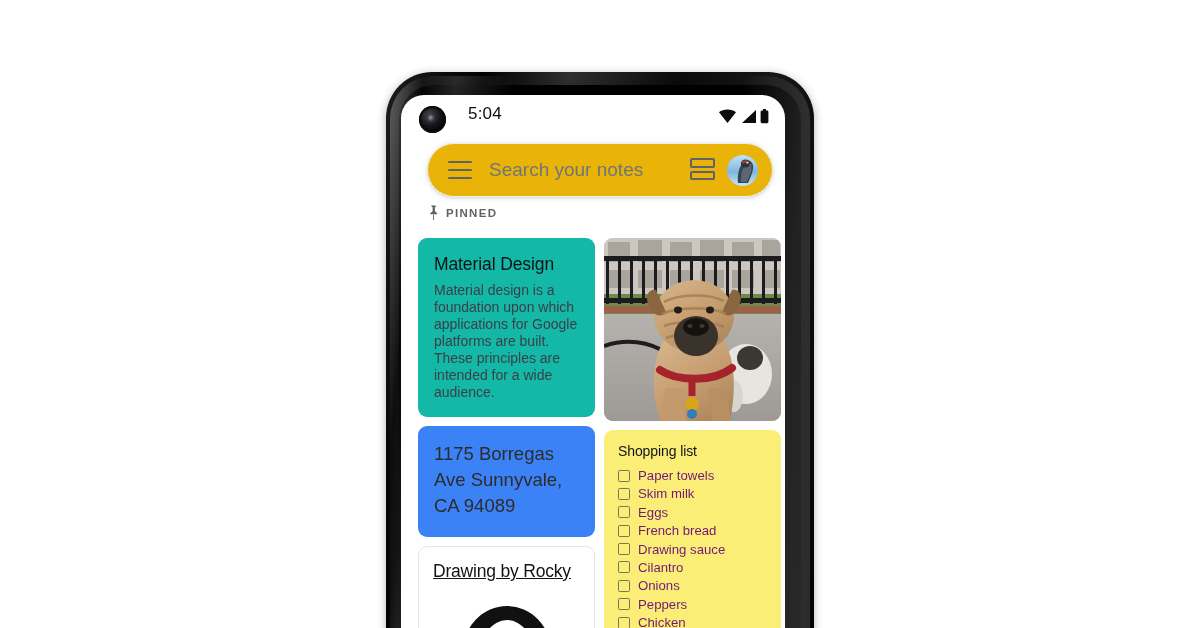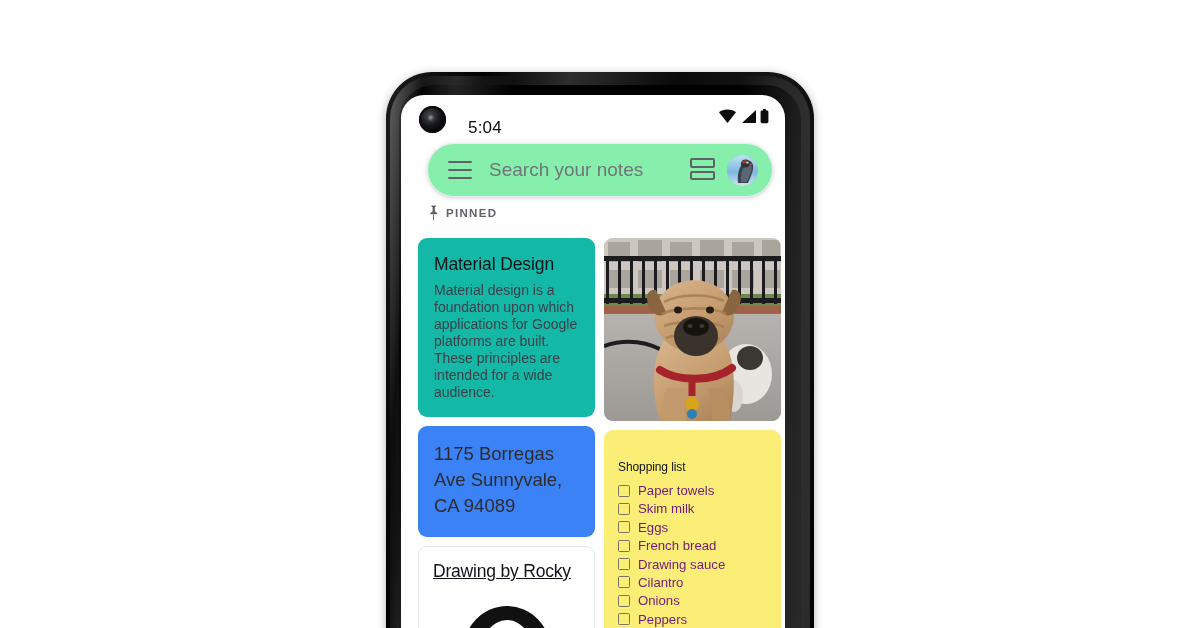--- a/index.html
+++ b/index.html
@@ -88,41 +88,41 @@
   #camera-hole::after{
     content:"";
     position:absolute;
     left:9px; top:9px;
     width:7px; height:7px;
     border-radius:50%;
     background: radial-gradient(circle at 35% 35%, #8e9aa8 0%, #39414d 55%, #12151a 100%);
   }
   #status-time {
     position: absolute;
-    left: 67px; top: 23px;
+    left: 67px; top: 9px;
     font-size: 17px;
     font-weight: 500;
     color: #0d0d0d;
     letter-spacing: .2px;
   }
   #status-icons {
     position: absolute;
     right: 16px; top: 14px;
     display: flex;
     align-items: center;
     gap: 3px;
   }
   .si { display:block; }
 
   
   #search-bar {
     position: absolute;
     left: 26px; top: 48px;
     width: 346px; height: 54px;
-    background: #86efac;
+    background: #eab308;
     border: 1px solid #eceff1;
     border-radius: 30px;
     box-shadow: 0 1px 3px rgba(60,64,67,.16), 0 1px 7px rgba(60,64,67,.10);
     display: flex;
     align-items: center;
     padding: 0 14px 0 20px;
   }
   #menu-icon { width: 24px; height: 18px; flex: 0 0 auto; }
   #menu-icon span {
     display: block;
@@ -229,26 +229,25 @@
     background: #cfd3d6;
     height: 183px;
     position: relative;
   }
 
   .note-yellow {
     background: #fbee77;
     padding: 13px 13px 14px 14px;
   }
   .note-yellow .title {
-    font-size: 12px;
+    font-size: 14px;
     font-weight: 500;
     color: #111318;
     margin-bottom: 9px;
     letter-spacing: -.1px;
-    margin-top: 17px;
   }
   .check-item {
     display: flex;
     align-items: center;
     gap: 8px;
     margin-bottom: 3.4px;
   }
   .check-box {
     width: 12px; height: 12px;
     border: 1.6px solid #7a7560;

